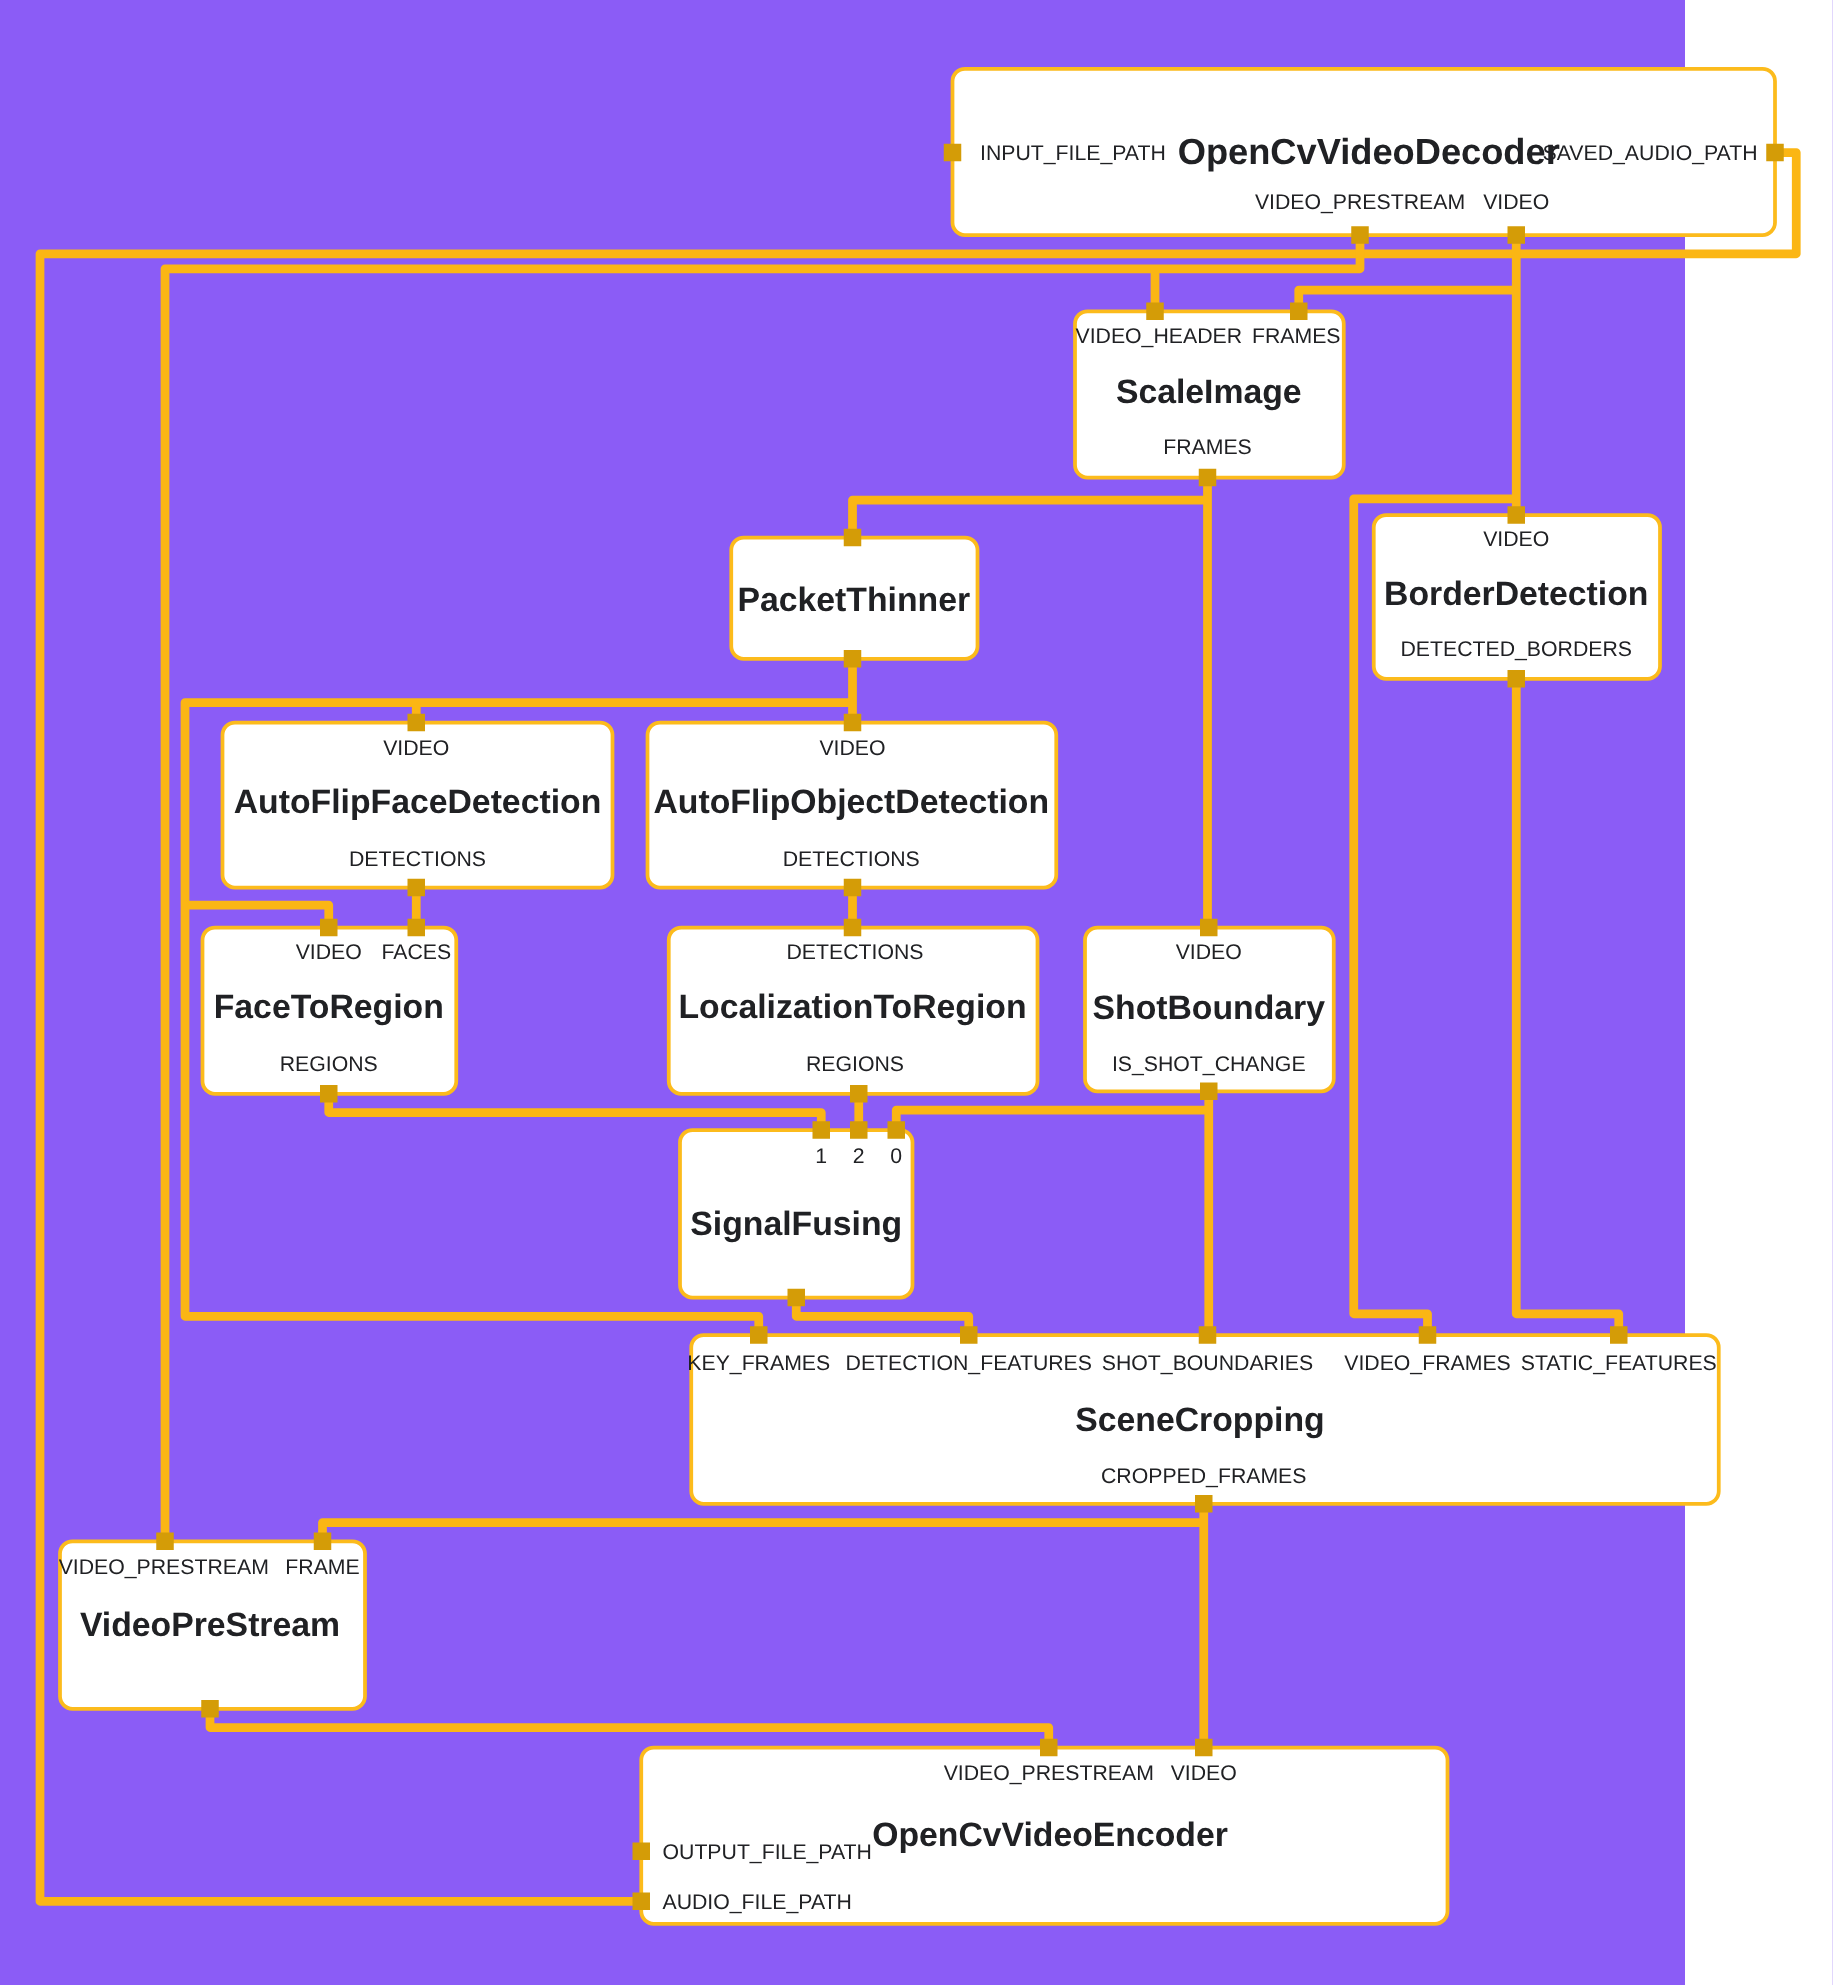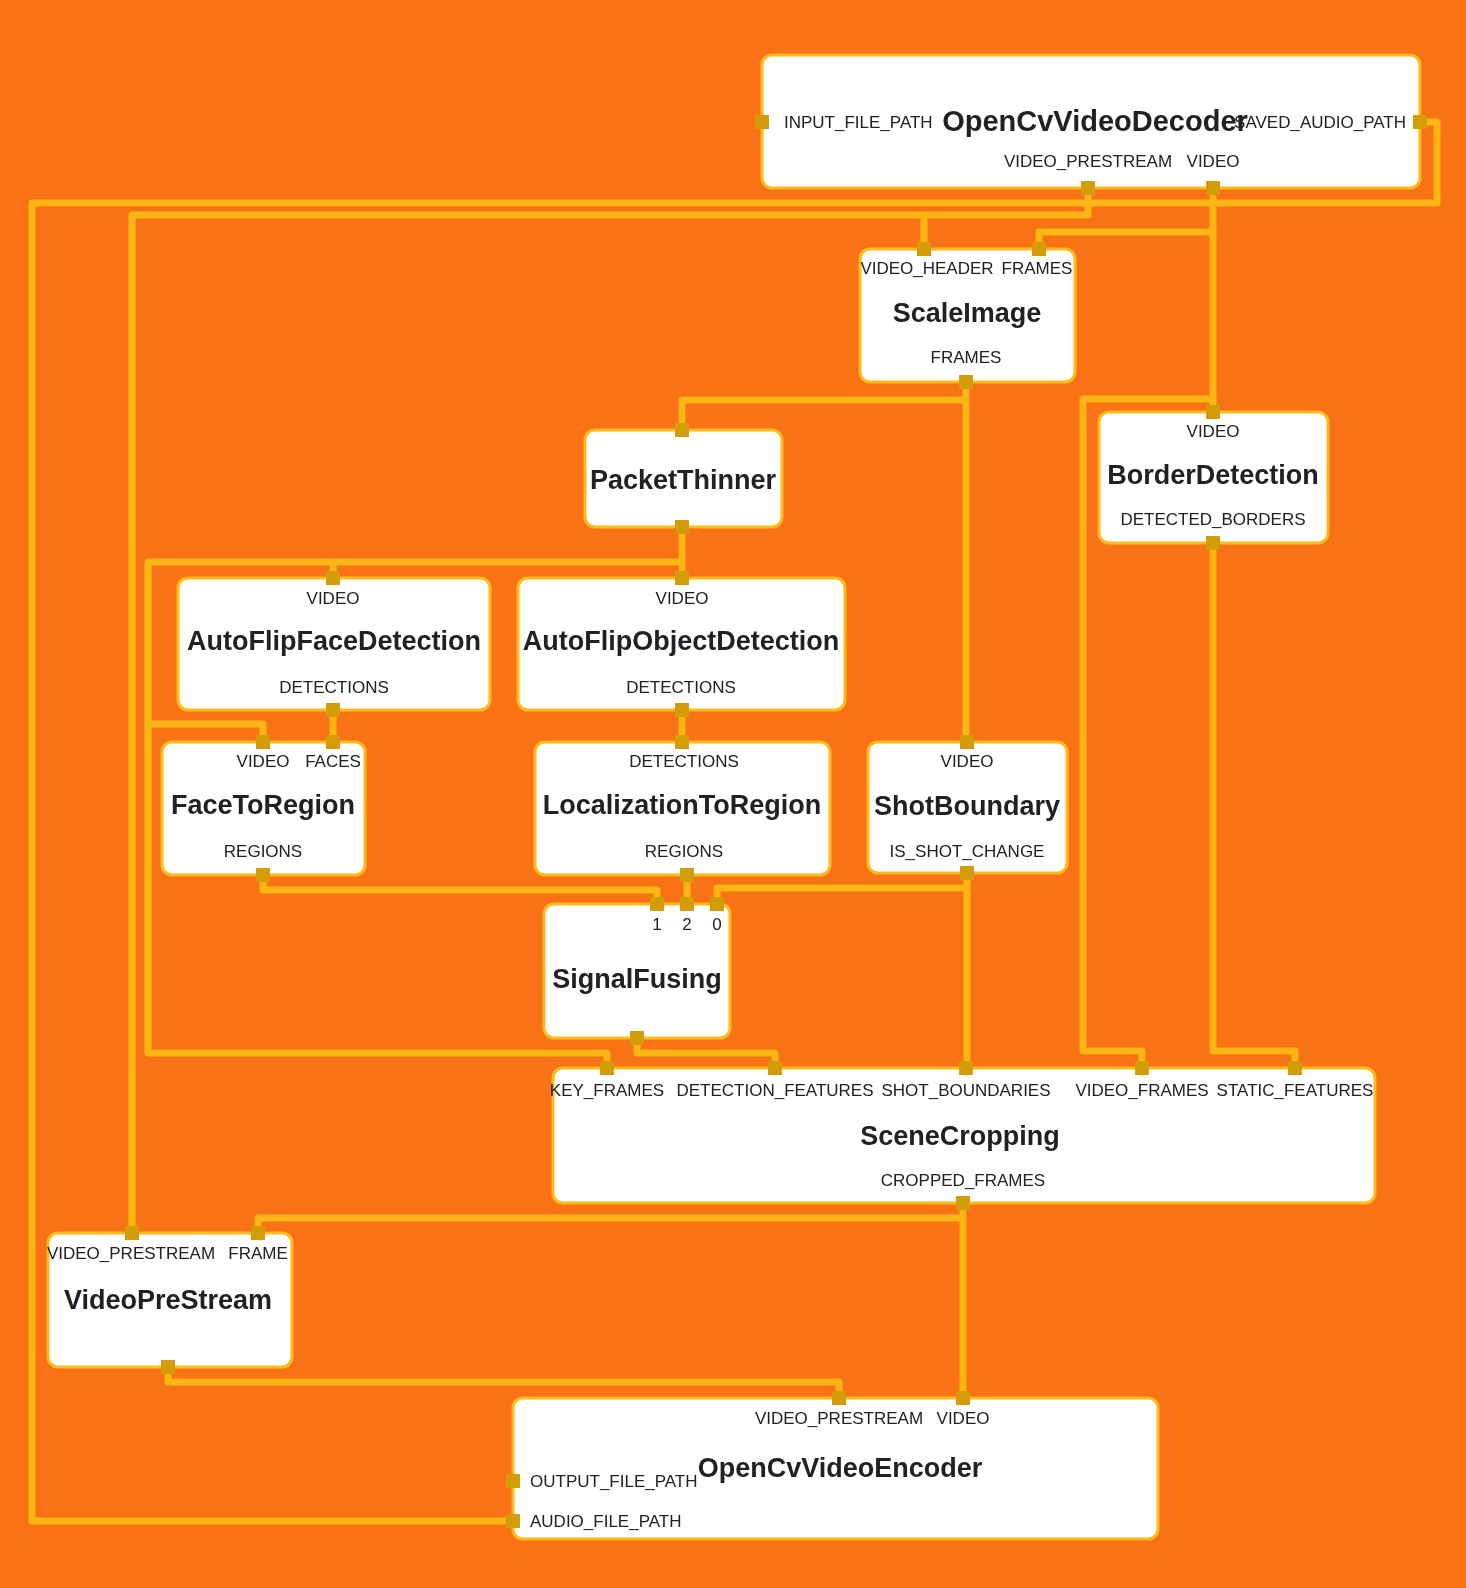--- a/index.html
+++ b/index.html
@@ -1,16 +1,16 @@
 <!DOCTYPE html>
 <html><head>
 <meta charset="utf-8">
 <style>
   html,body{margin:0;padding:0;background:#ffffff;}
-  .canvas{width:1466px;height:1588px;position:relative;background:#f97316;}
+  .canvas{width:1348px;height:1588px;position:relative;background:#8b5cf6;}
   svg{display:block;}
   .edge{fill:none;stroke:#FBB614;stroke-width:7;stroke-linejoin:round;stroke-linecap:butt;}
   .nodebox{fill:#ffffff;stroke:#FCBB1C;stroke-width:3;}
   .port{fill:#D49C07;stroke:none;}
   text{font-family:"Liberation Sans","DejaVu Sans",sans-serif;fill:#202124;}
   .pt{font-size:17px;}
   .ttl{font-size:27px;font-weight:700;}
   .ttl-big{font-size:29px;font-weight:700;}
   .mid{text-anchor:middle;}
   .end{text-anchor:end;}

